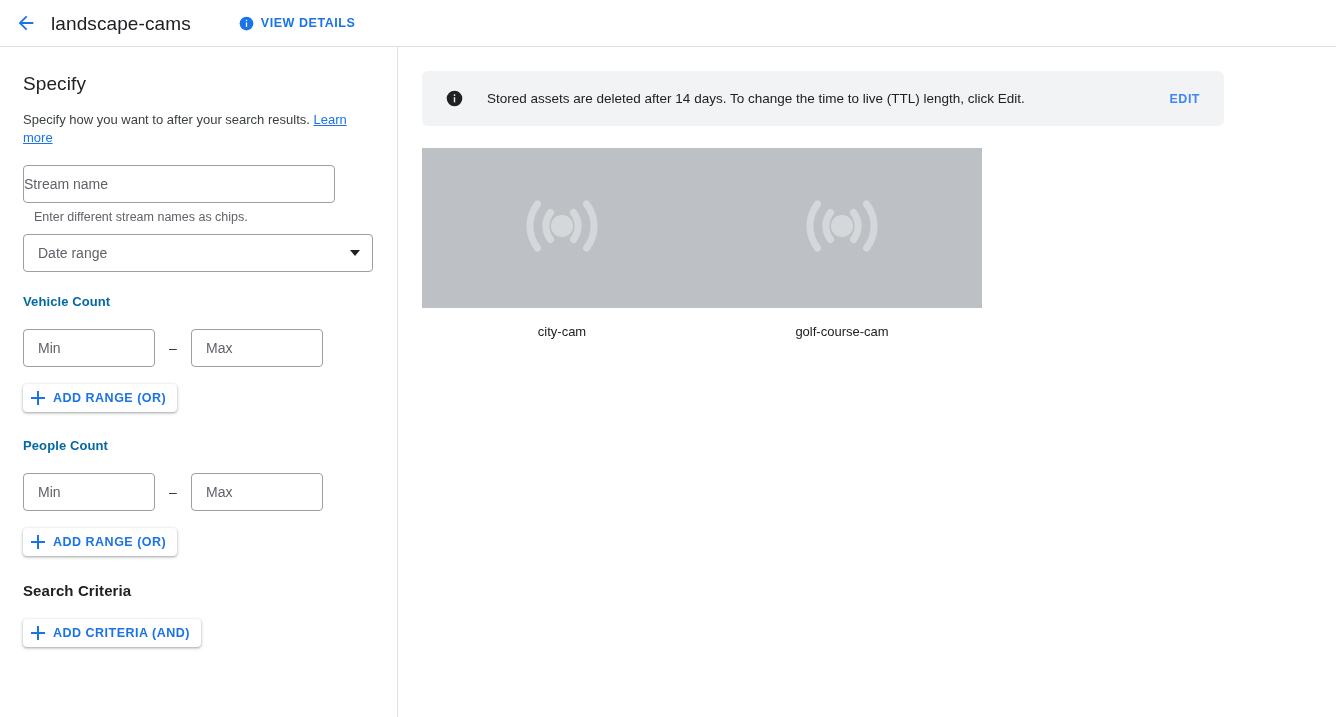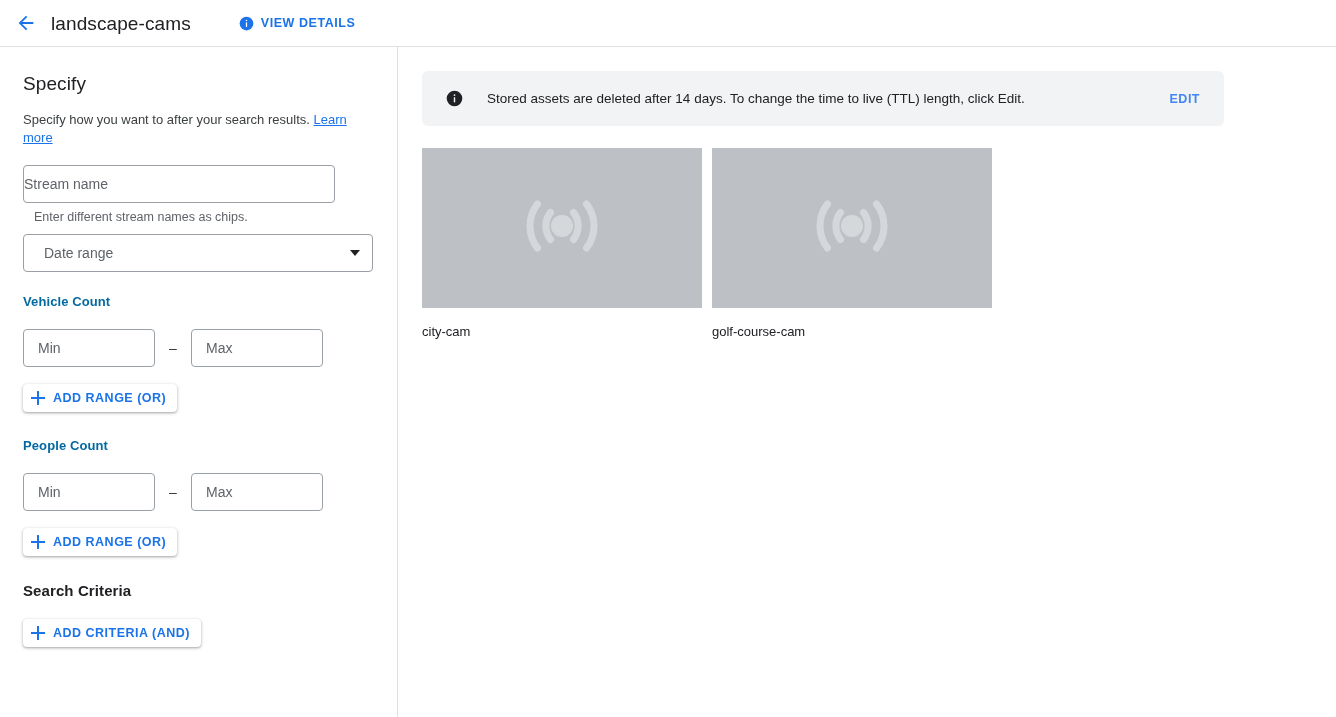--- a/index.html
+++ b/index.html
@@ -116,21 +116,21 @@
   }
   .select-field {
     width: 350px;
     height: 38px;
     border: 1px solid #9aa0a6;
     border-radius: 4px;
     background: #fff;
     display: flex;
     align-items: center;
     justify-content: space-between;
-    padding: 0 12px 0 20px;
+    padding: 0 12px 0 14px;
     cursor: pointer;
     margin-bottom: 22px;
   }
   .caret {
     width: 0; height: 0;
     border-left: 5px solid transparent;
     border-right: 5px solid transparent;
     border-top: 6px solid #202124;
   }
 
@@ -241,22 +241,22 @@
     letter-spacing: 0.5px;
     cursor: pointer;
     background: transparent;
     border: none;
     font-family: "Liberation Sans", sans-serif;
     padding: 6px 4px;
   }
 
   .card-grid {
     display: flex;
-    gap: 10px;
     margin-top: 22px;
+    text-align: center;
   }
   .card {
     width: 280px;
     cursor: pointer;
   }
   .thumb {
     width: 280px;
     height: 160px;
     background: #bdc1c6;
     display: flex;

